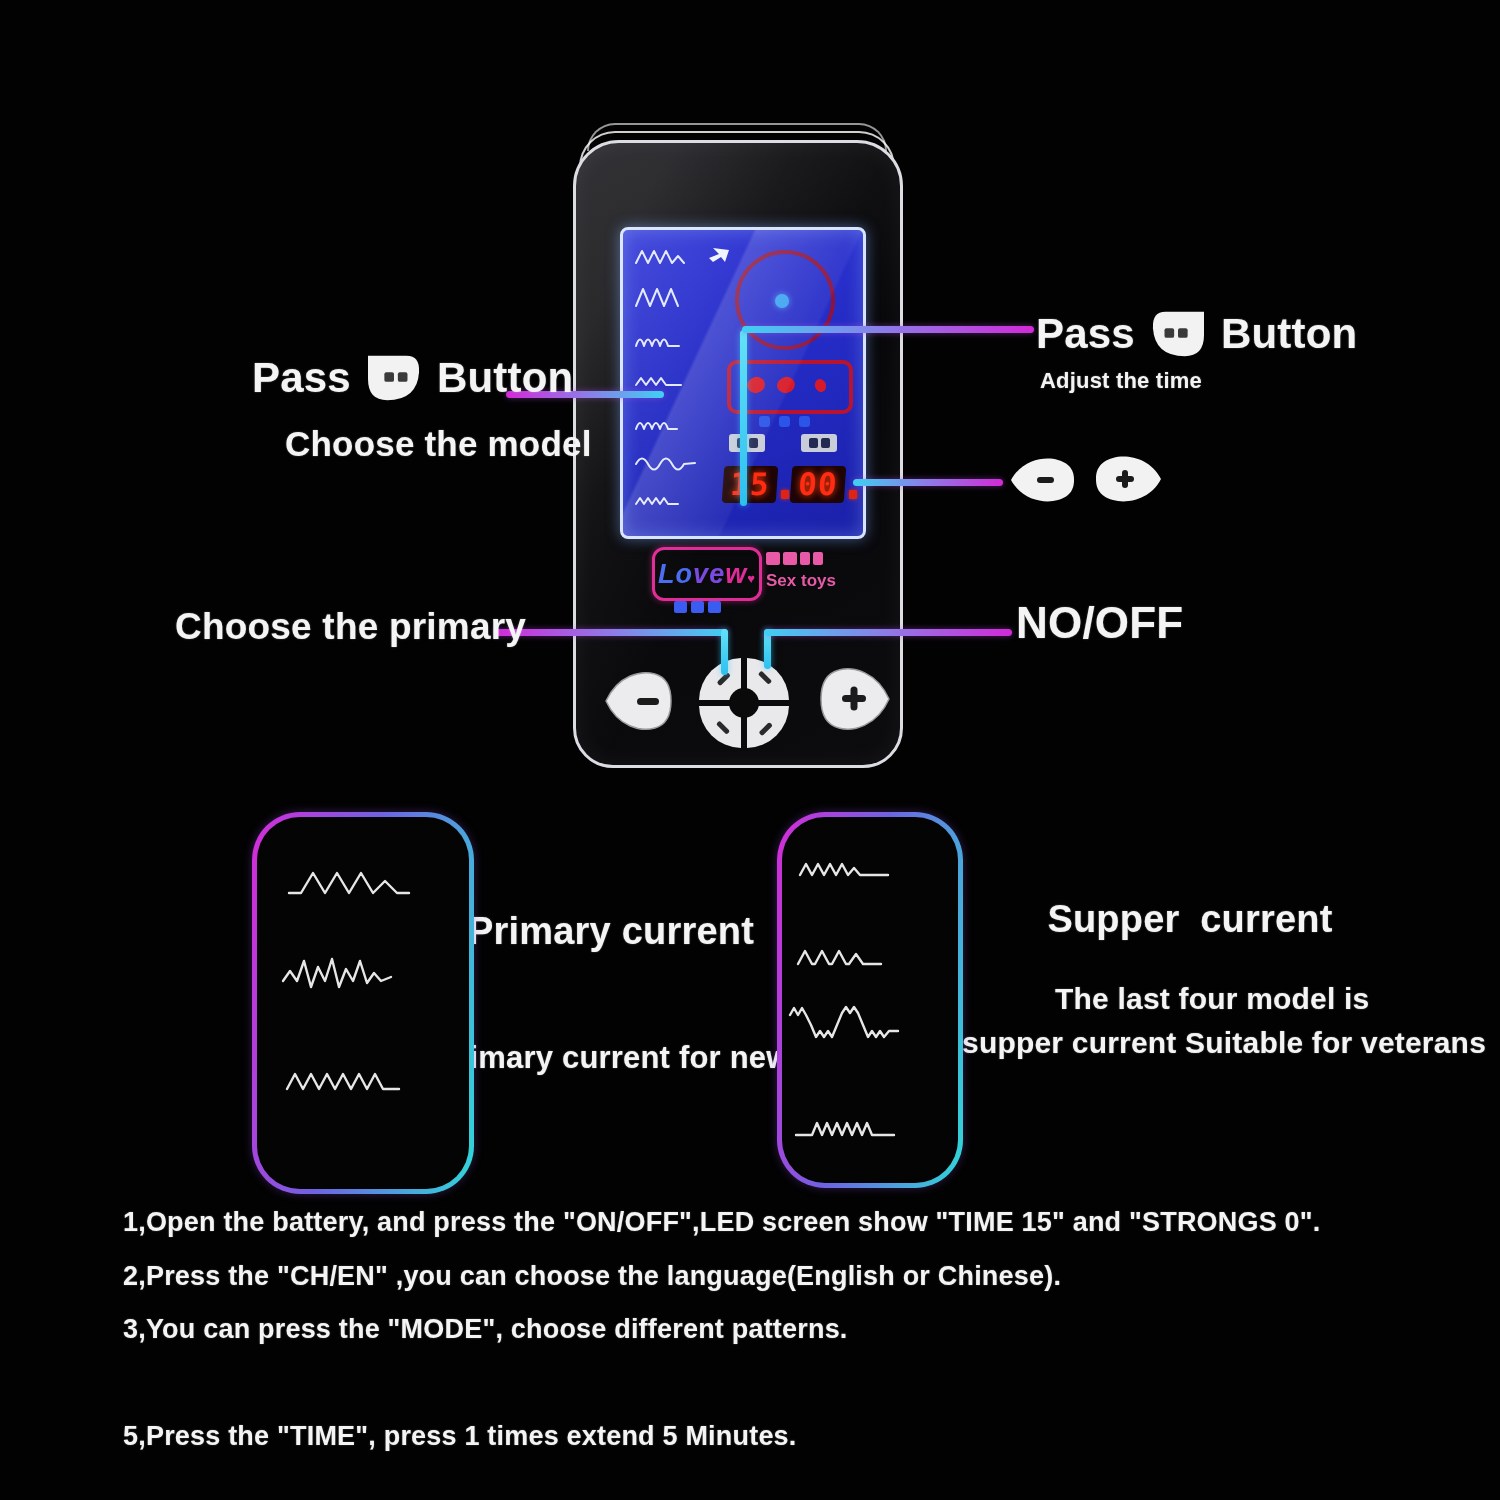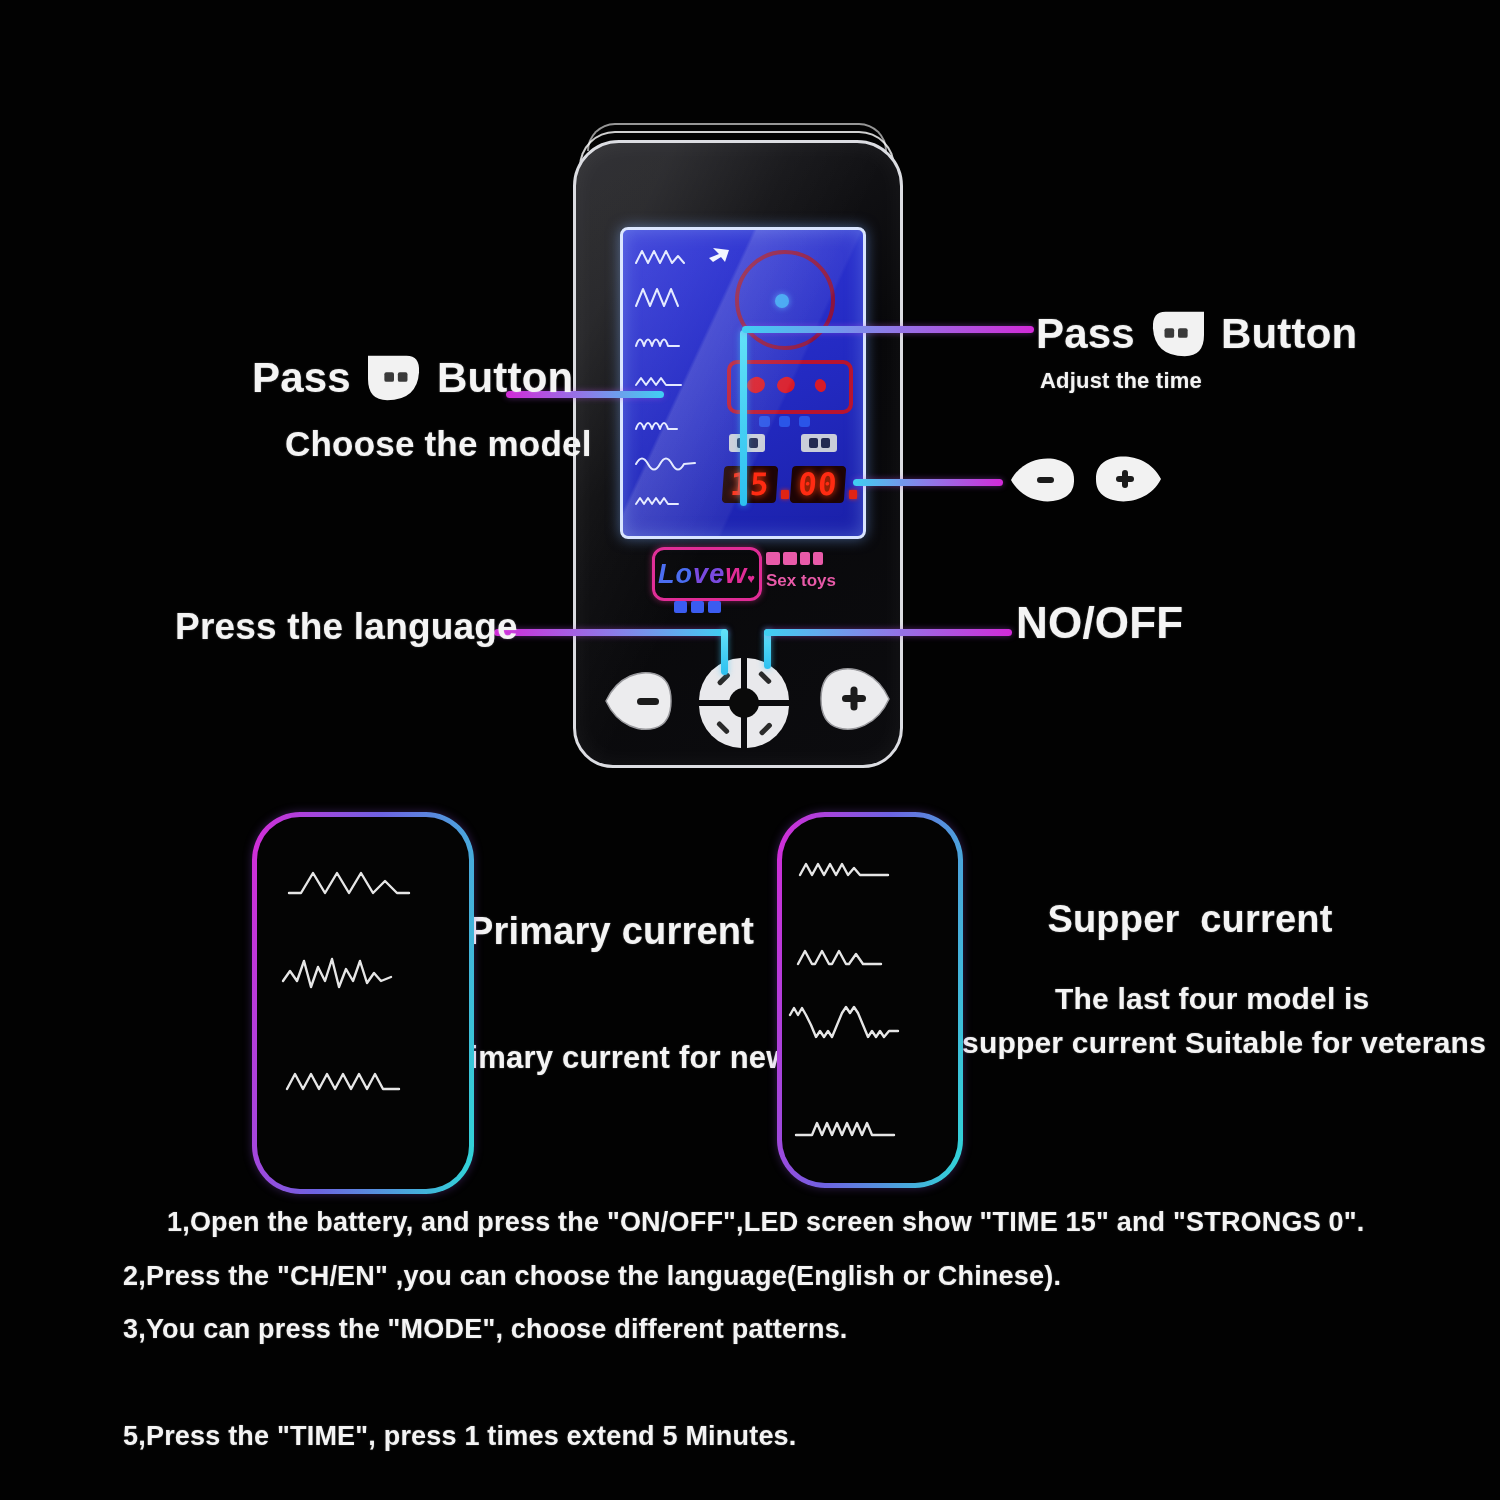--- a/index.html
+++ b/index.html
@@ -195,21 +195,21 @@
   <svg class="abs" style="left:1006px;top:452px;z-index:6;" width="72" height="56" viewBox="0 0 72 56">
     <path d="M5,28 C16,8 38,4 52,8 C66,12 68,21 68,28 C68,35 66,44 52,48 C38,52 16,48 5,28 Z" fill="#f2f2f2"></path>
     <rect x="31" y="25" width="17" height="6" rx="3" fill="#1b1b1b"></rect>
   </svg>
   <svg class="abs" style="left:1090px;top:450px;z-index:6;" width="76" height="58" viewBox="0 0 76 58">
     <path d="M71,29 C60,8 37,4 23,8 C8,12 6,22 6,29 C6,36 8,46 23,50 C37,54 60,50 71,29 Z" fill="#f2f2f2"></path>
     <rect x="26" y="26" width="18" height="6" rx="3" fill="#1b1b1b"></rect>
     <rect x="32" y="20" width="6" height="18" rx="3" fill="#1b1b1b"></rect>
   </svg>
 
-  <div class="abs txt" style="left:175px;top:606px;font-size:37px;z-index:6;">Press the language</div>
+  <div class="abs txt" style="left:175px;top:606px;font-size:37px;z-index:6;">Choose the primary</div>
   <div class="abs txt" style="left:1016px;top:598px;font-size:44px;z-index:6;">NO/OFF</div>
 
   <div class="abs panel" style="left:252px;top:812px;width:212px;height:372px;">
     <div class="panel-inner">
       <svg class="abs" style="left:28px;top:44px;" width="150" height="44">
         <path class="wave2" d="M4,32 L16,32 L28,12 L40,32 L52,12 L64,32 L76,12 L88,32 L100,20 L112,32 L124,32"></path>
       </svg>
       <svg class="abs" style="left:22px;top:134px;" width="160" height="52">
         <path class="wave2" d="M4,30 L11,20 L18,30 L25,10 L32,36 L39,16 L46,30 L53,8 L60,36 L67,18 L74,30 L81,10 L88,32 L95,22 L102,30 L112,26"></path>
       </svg>
@@ -234,18 +234,18 @@
       </svg>
       <svg class="abs" style="left:10px;top:292px;" width="150" height="38">
         <path class="wave2" d="M4,26 l16,0 l5,-12 l5,12 l5,-12 l5,12 l5,-12 l5,12 l5,-12 l5,12 l5,-12 l5,12 l5,-12 l5,12 l22,0"></path>
       </svg>
     </div>
   </div>
   <div class="abs txt ctr" style="left:1040px;top:898px;width:300px;font-size:38px;word-spacing:10px;">Supper current</div>
   <div class="abs txt ctr" style="left:962px;top:1026px;width:466px;font-size:30px;">supper current Suitable for veterans</div>
   <div class="abs txt ctr" style="left:1055px;top:982px;width:280px;font-size:30px;">The last four model is</div>
 
-  <div class="abs instr" style="left:123px;top:1207px;margin-left:44px;">1,Open the battery, and press the "ON/OFF",LED screen show "TIME 15" and "STRONGS 0".</div>
+  <div class="abs instr" style="left:123px;top:1207px;">1,Open the battery, and press the "ON/OFF",LED screen show "TIME 15" and "STRONGS 0".</div>
   <div class="abs instr" style="left:123px;top:1261px;">2,Press the "CH/EN" ,you can choose the language(English or Chinese).</div>
   <div class="abs instr" style="left:123px;top:1314px;">3,You can press the "MODE", choose different patterns.</div>
   <div class="abs instr" style="left:123px;top:1421px;">5,Press the "TIME", press 1 times extend 5 Minutes.</div>
 
 </div>
 
 </body></html>

